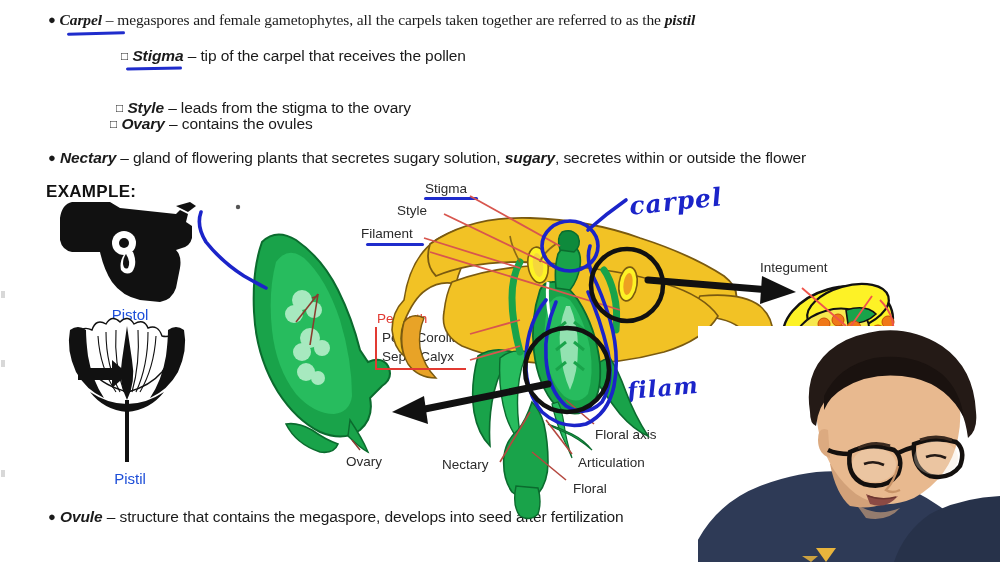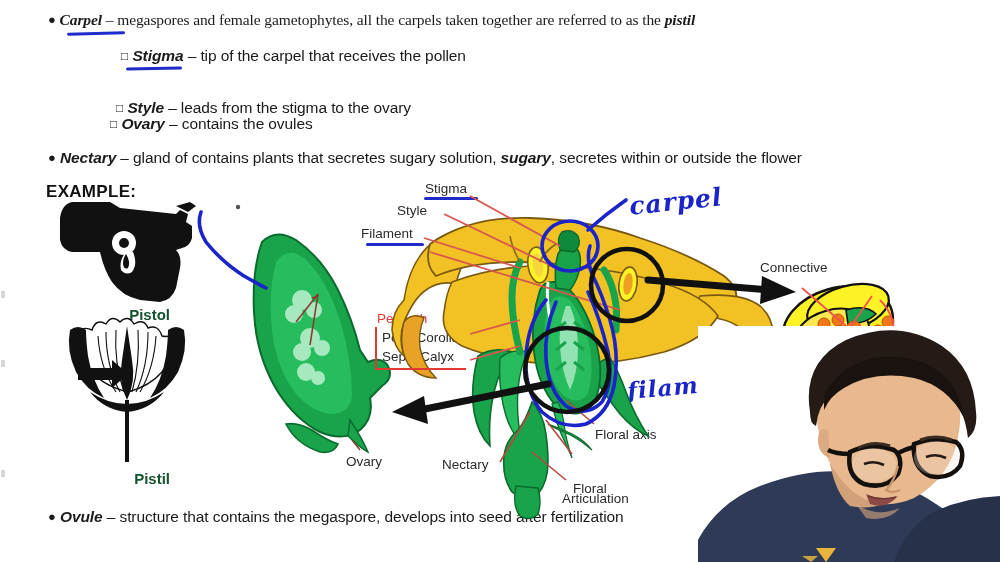--- a/index.html
+++ b/index.html
@@ -32,22 +32,22 @@
     border-radius:2px;
   }
 
   
   #example-head{
     position:absolute;left:46px;top:182px;
     font-size:17px;font-weight:bold;color:#111;
     letter-spacing:0.3px;
   }
   .caption{
-    position:absolute;font-weight:bold;font-size:15px;color:#14532d;
-    text-align:right;
+    position:absolute;font-weight:normal;font-size:15px;color:#1d4ed8;
+    text-align:center;
   }
 
   
   .lbl{
     position:absolute;
     font-size:13.5px;
     color:#2b2b2b;
     white-space:nowrap;
     font-family:"Liberation Sans", sans-serif;
   }
@@ -101,21 +101,21 @@
     <span class="term">Style</span><span> – leads from the stigma to the ovary</span>
   </div>
 
   <div class="note" style="left:110px;top:116px;text-align:center;">
     <span class="sq">□</span>
     <span class="term">Ovary</span><span> – contains the ovules</span>
   </div>
 
   <div class="note" style="left:48px;top:150px;">
     <span class="bullet">●</span>
-    <span class="term">Nectary</span><span> – gland of contains plants that secretes sugary solution, </span><span class="term">sugary</span><span>, secretes within or outside the flower</span>
+    <span class="term">Nectary</span><span> – gland of flowering plants that secretes sugary solution, </span><span class="term">sugary</span><span>, secretes within or outside the flower</span>
   </div>
 
   <div class="note" style="left:48px;top:509px;">
     <span class="bullet">●</span>
     <span class="term">Ovule</span><span> – structure that contains the megaspore, develops into seed after fertilization</span>
   </div>
 
 
   <div id="example-head">EXAMPLE:</div>
   <div class="caption" style="left:90px;top:306px;width:80px;">Pistol</div>
@@ -131,24 +131,24 @@
 
   <div class="lbl" style="left:361px;top:226px;">Filament</div>
   <div class="ul-blue" style="left:366px;top:243px;width:58px;"></div>
 
   <div class="lbl red" style="left:377px;top:311px;">Perianth</div>
   <div class="lbl" style="left:382px;top:330px;">Petal:Corolla</div>
   <div class="lbl" style="left:382px;top:349px;">Sepal:Calyx</div>
 
   <div class="lbl" style="left:442px;top:457px;">Nectary</div>
   <div class="lbl" style="left:595px;top:427px;">Floral axis</div>
-  <div class="lbl" style="left:562px;top:455px;margin-top:36px;">Articulation</div>
+  <div class="lbl" style="left:578px;top:455px;">Articulation</div>
   <div class="lbl" style="left:573px;top:481px;">Floral</div>
 
-  <div class="lbl" style="left:760px;top:260px;">Connective</div>
+  <div class="lbl" style="left:760px;top:260px;">Integument</div>
   <div class="lbl" style="left:775px;top:401px;">Microsporan</div>
   <div class="ul-blue" style="left:776px;top:418px;width:76px;"></div>
   <div class="lbl" style="left:738px;top:452px;">Stamen</div>
 
   <div class="hand" style="left:629px;top:187px;">carpel</div>
   <div class="hand" style="left:627px;top:372px;font-size:23px;transform:rotate(-5deg);">filament</div>
 
   <svg class="layer" viewBox="0 0 1000 562">
 
     <g>

